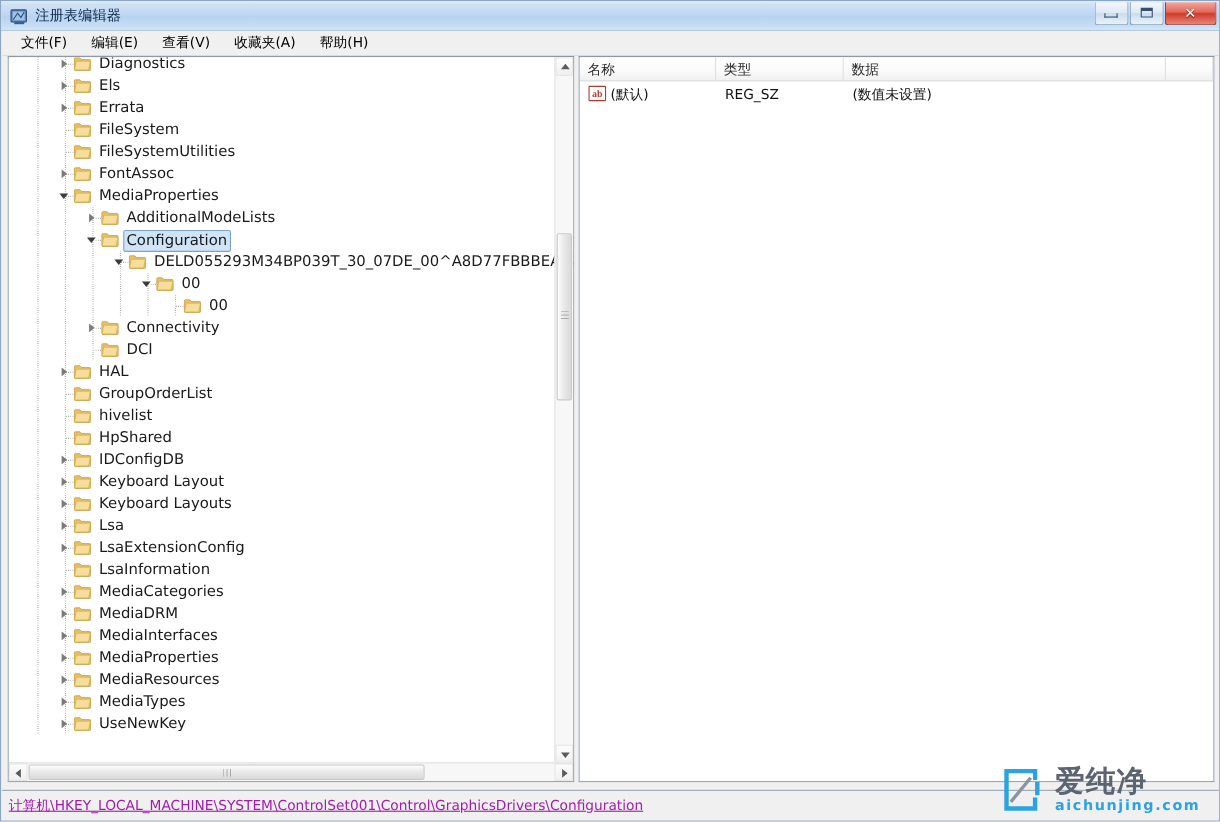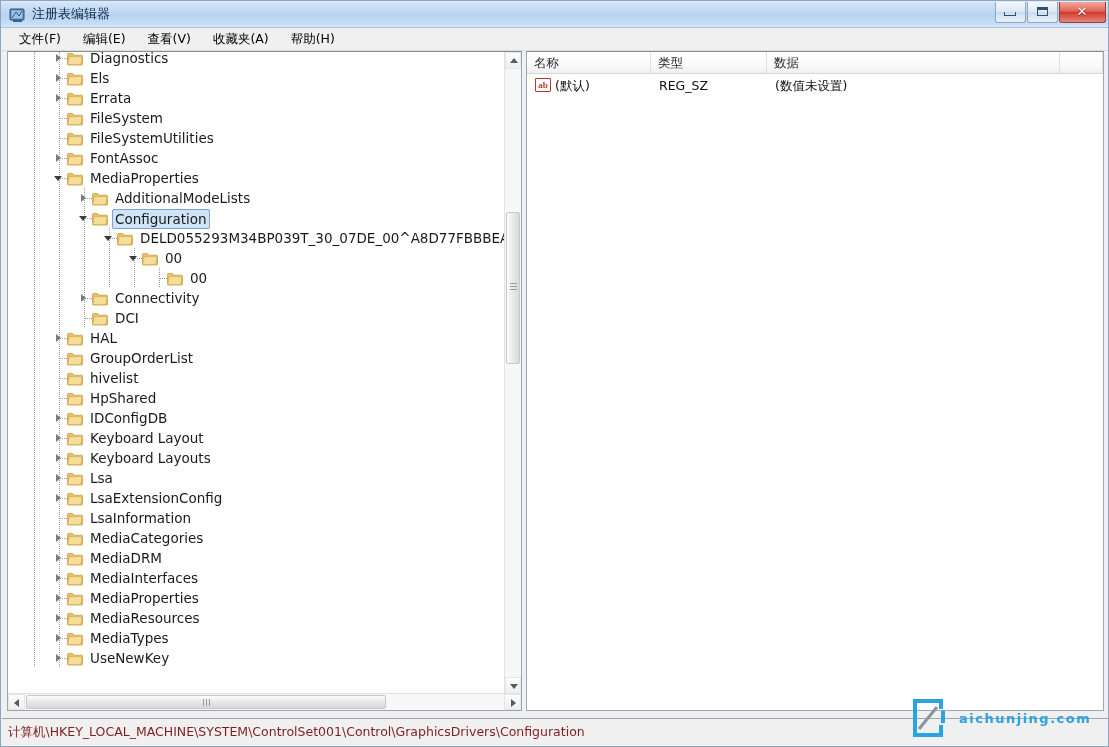--- a/index.html
+++ b/index.html
@@ -382,23 +382,24 @@
     left: 1px; bottom: 1px;
     width: 1106px; height: 27px;
     background: #f0f0f0;
     border-top: 1px solid #9aa8b5;
     box-sizing: border-box;
   }
   .status-text {
     position: absolute;
     left: 6px; top: 5px;
     font-size: 12.5px;
-    color: #7f1d1d;
+    color: #a21caf;
     white-space: nowrap;
     font-family: "DejaVu Sans", "Liberation Sans", sans-serif;
+    text-decoration: underline;
   }
 
   
   .watermark {
     position: absolute;
     right: 6px; bottom: 2px;
     width: 198px; height: 54px;
     display: flex;
     align-items: center;
     pointer-events: none;
@@ -916,16 +917,17 @@
 
   </div>
 
   <div class="watermark">
     <svg class="wm-logo" viewBox="0 0 46 46">
       <path d="M8 4 H38 V14 H34 V8 H12 V38 H34 V30 H38 V42 H8 Z" fill="#2aa3e0"></path>
       <path d="M38 16 V28" stroke="#2aa3e0" stroke-width="4" fill="none"></path>
       <path d="M32 12 L14 34" stroke="#8a949e" stroke-width="3" fill="none"></path>
     </svg>
     <div class="wm-text">
+      <div class="wm-cn">爱纯净</div>
       <div class="wm-en">aichunjing.com</div>
     </div>
   </div>
 </div>
 
 </body></html>

